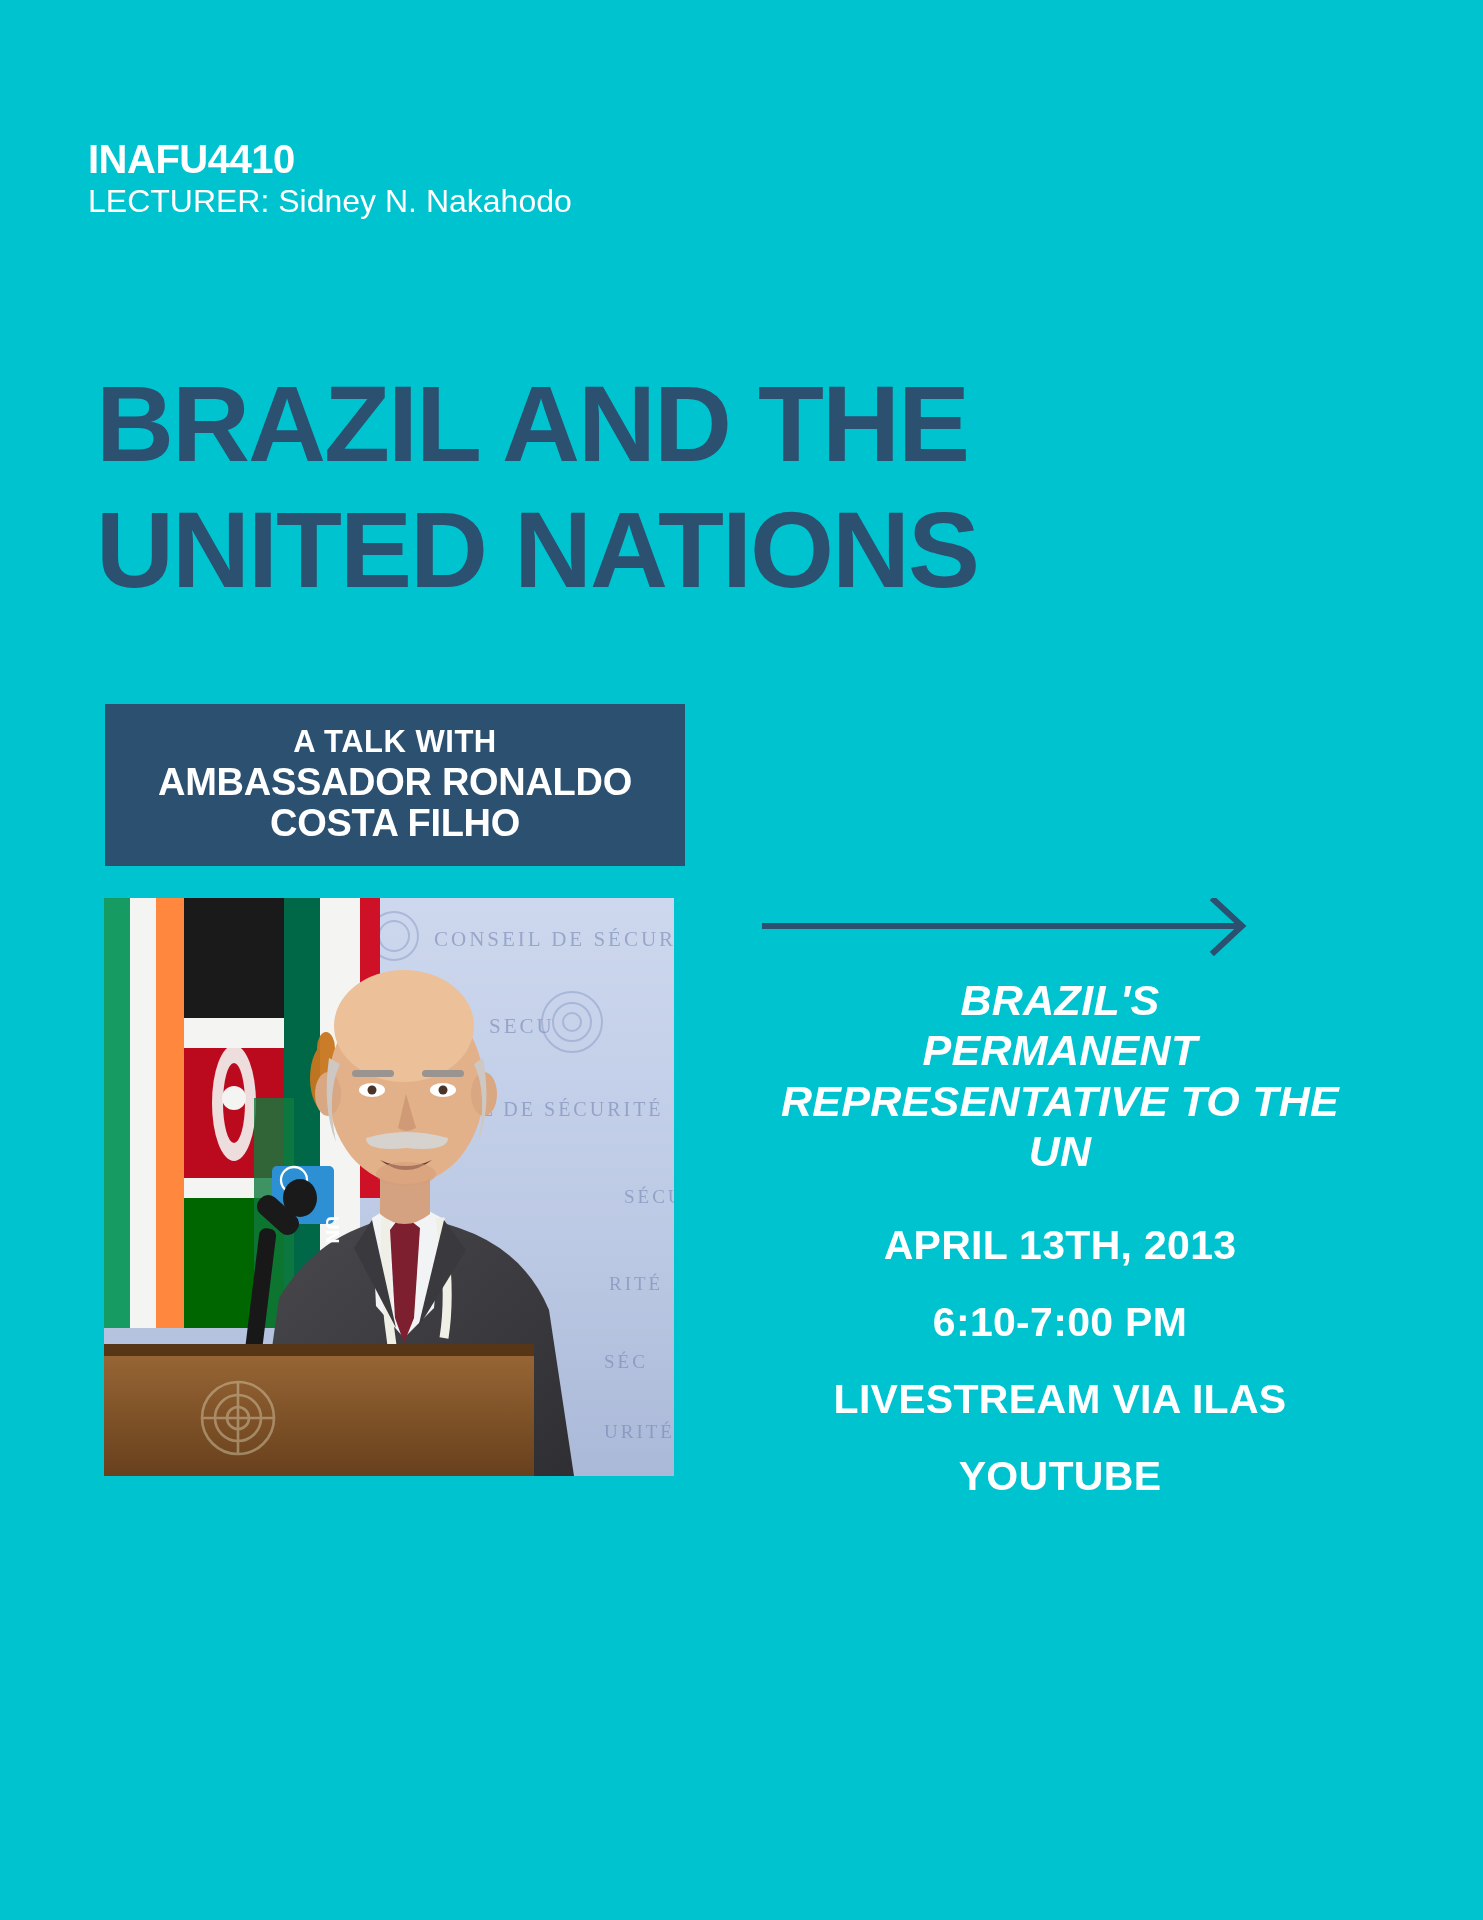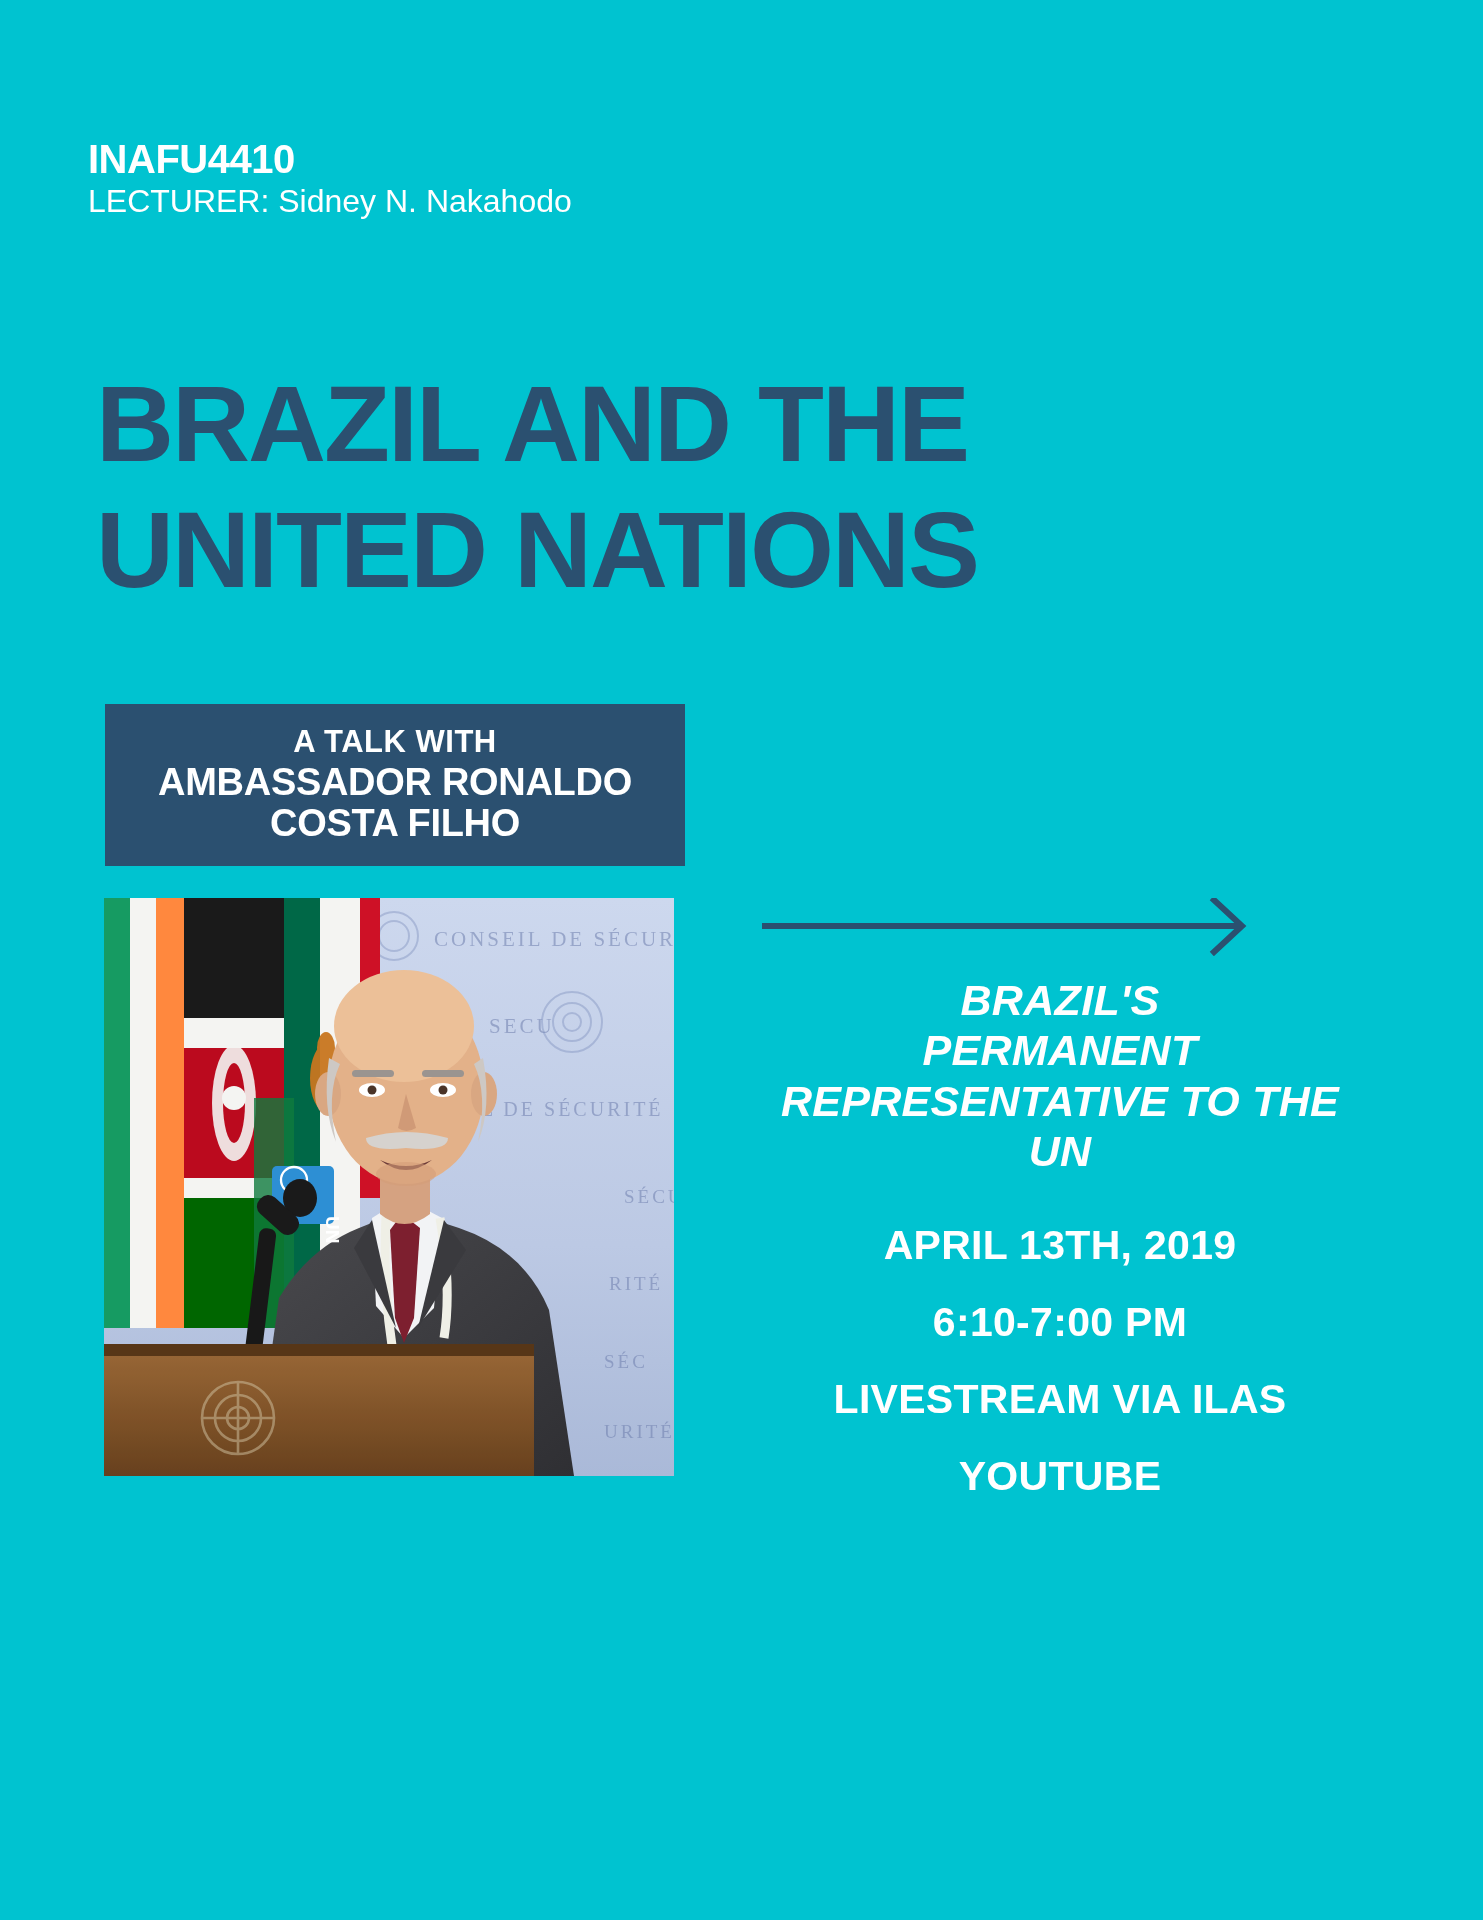--- a/index.html
+++ b/index.html
@@ -243,21 +243,21 @@
   </div>
 
   <div class="right-col">
     <div class="role">BRAZIL'S</div>
     <div class="role">PERMANENT</div>
     <div class="role">REPRESENTATIVE TO THE</div>
     <div class="role">UN</div>
   </div>
 
   <div class="details">
-    <div class="d-line">APRIL 13TH, 2019</div>
+    <div class="d-line">APRIL 13TH, 2013</div>
     <div class="d-line">6:10-7:00 PM</div>
     <div class="d-line">LIVESTREAM VIA ILAS</div>
     <div class="d-line">YOUTUBE</div>
   </div>
 
   <div class="logos">
 
     
     
 

